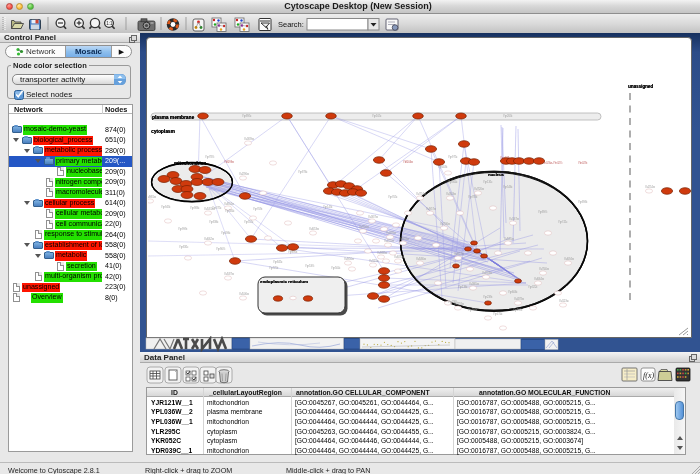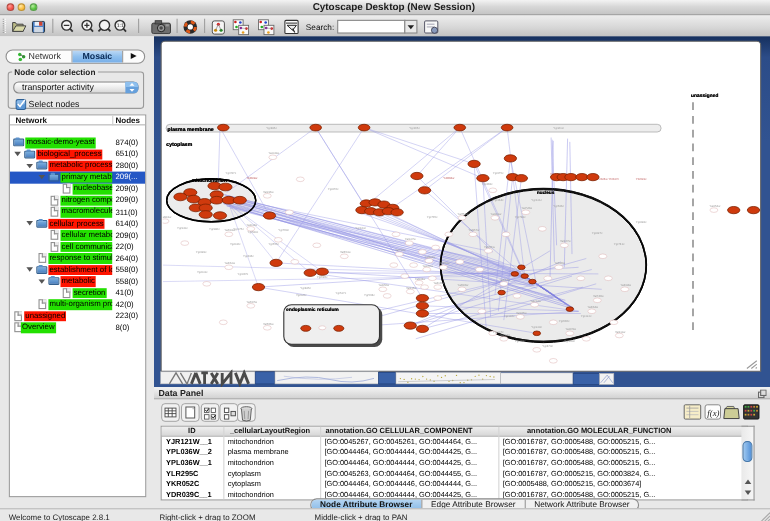--- a/index.html
+++ b/index.html
@@ -154,20 +154,27 @@
 <rect x="368" y="4.5" width="11" height="11.5" fill="linear-gradient(#fff,#ddd)" fill-opacity="1" stroke="#888" stroke-width="1" style="fill:#e8e8e8"></rect>
 <path d="M370.5 9 L376.5 9 L373.5 12.5 Z" fill="#222"></path>
 <g>
       <rect x="386" y="5" width="12" height="11" rx="1" fill="#f8f8f8" stroke="#556" stroke-width="0.9"></rect>
       <line x1="388" y1="8" x2="395" y2="8" stroke="#99a" stroke-width="0.8"></line>
       <line x1="388" y1="10.5" x2="395" y2="10.5" stroke="#99a" stroke-width="0.8"></line>
       <circle cx="395" cy="13.5" r="2.8" fill="#8899bb" stroke="#334" stroke-width="0.7"></circle>
     </g>
 </svg>
 <div id="cpanel" class="abs">
+  <div id="cphead" class="abs">
+      <span>Control Panel</span>
+    <svg class="abs" style="right:3px;top:1.5px" width="8" height="8">
+        <rect x="0.5" y="2.5" width="5" height="5" fill="none" stroke="#666" stroke-width="1"></rect>
+        <rect x="2.5" y="0.5" width="5" height="5" fill="#ddd" stroke="#666" stroke-width="1"></rect>
+      </svg>
+  </div>
   <div id="tabs" class="abs">
     <div id="tab-net"><svg width="8" height="9" style="vertical-align:-1.5px">
           <circle cx="2" cy="2.5" r="1.6" fill="#33bb33"></circle>
           <circle cx="5.5" cy="4.5" r="1.6" fill="#2a9a2a"></circle>
           <circle cx="2.5" cy="7" r="1.6" fill="#33bb33"></circle>
           <line x1="2" y1="2.5" x2="5.5" y2="4.5" stroke="#555" stroke-width="0.7"></line>
         </svg> Network</div>
     <div id="tab-mosaic">Mosaic</div>
     <div id="tab-arr">▶</div>
   </div>
@@ -276,21 +283,21 @@
         <span class="lab" style="left:35px;background:#23e000;max-width:58px;overflow:hidden">multi-organism pro</span>
         <span class="cnt" style="color:#000">42(0)</span>
       </div>
 <div class="trow" style="top:167.0px;">
         <span class="file" style="left:4px"></span>
         <span class="lab" style="left:13px;background:#ff1400;max-width:80px;overflow:hidden">unassigned</span>
         <span class="cnt" style="color:#000">223(0)</span>
       </div>
 <div class="trow" style="top:177.5px;">
         <span class="file" style="left:4px"></span>
-        <span class="lab" style="left:10px;background:#23e000;max-width:80px;overflow:hidden">Overview</span>
+        <span class="lab" style="left:22px;background:#23e000;max-width:80px;overflow:hidden">Overview</span>
         <span class="cnt" style="color:#000">8(0)</span>
       </div>
   </div>
 </div>
 <div id="desktop" class="abs">
   <div id="netwin" class="abs">
     <svg class="abs" style="left:1px;top:15px" width="544" height="286" viewBox="0 0 544 286">
 <rect x="3" y="60" width="450" height="7" rx="3.5" fill="#ededed" stroke="#b3b3b3" stroke-width="0.8"></rect>
 <line x1="482" y1="40" x2="482" y2="250" stroke="#9a9a9a" stroke-width="1.6" stroke-dasharray="7,5.5"></line>
 <ellipse cx="346" cy="188" rx="93.5" ry="69.5" fill="#ebebeb" stroke="#111" stroke-width="1.6"></ellipse>
@@ -806,25 +813,20 @@
         <div style="left:310px;width:222px">[GO:0016787, GO:0005488, GO:0005215, G...</div>
       </div>
   </div>
   <div id="dscroll" class="abs">
       <div id="dthumb"></div>
     <svg class="abs" style="left:1px;bottom:1px" width="10" height="20">
         <path d="M5 3 L8 7 L2 7 Z" fill="#555"></path>
         <path d="M5 17 L8 13 L2 13 Z" fill="#555"></path>
       </svg>
   </div>
-  <div id="dtabs" class="abs">
-    <div class="sel">Node Attribute Browser</div>
-    <div>Edge Attribute Browser</div>
-    <div>Network Attribute Browser</div>
-  </div>
 </div>
 <div id="statusbar" class="abs">
   <span style="left:8px">Welcome to Cytoscape 2.8.1</span>
   <span style="left:145px">Right-click + drag to ZOOM</span>
   <span style="left:286px">Middle-click + drag to PAN</span>
   <svg class="abs" style="right:0;bottom:0" width="10" height="10">
       <g stroke="#aaa" stroke-width="1">
         <line x1="2" y1="10" x2="10" y2="2"></line>
         <line x1="5" y1="10" x2="10" y2="5"></line>
         <line x1="8" y1="10" x2="10" y2="8"></line>

